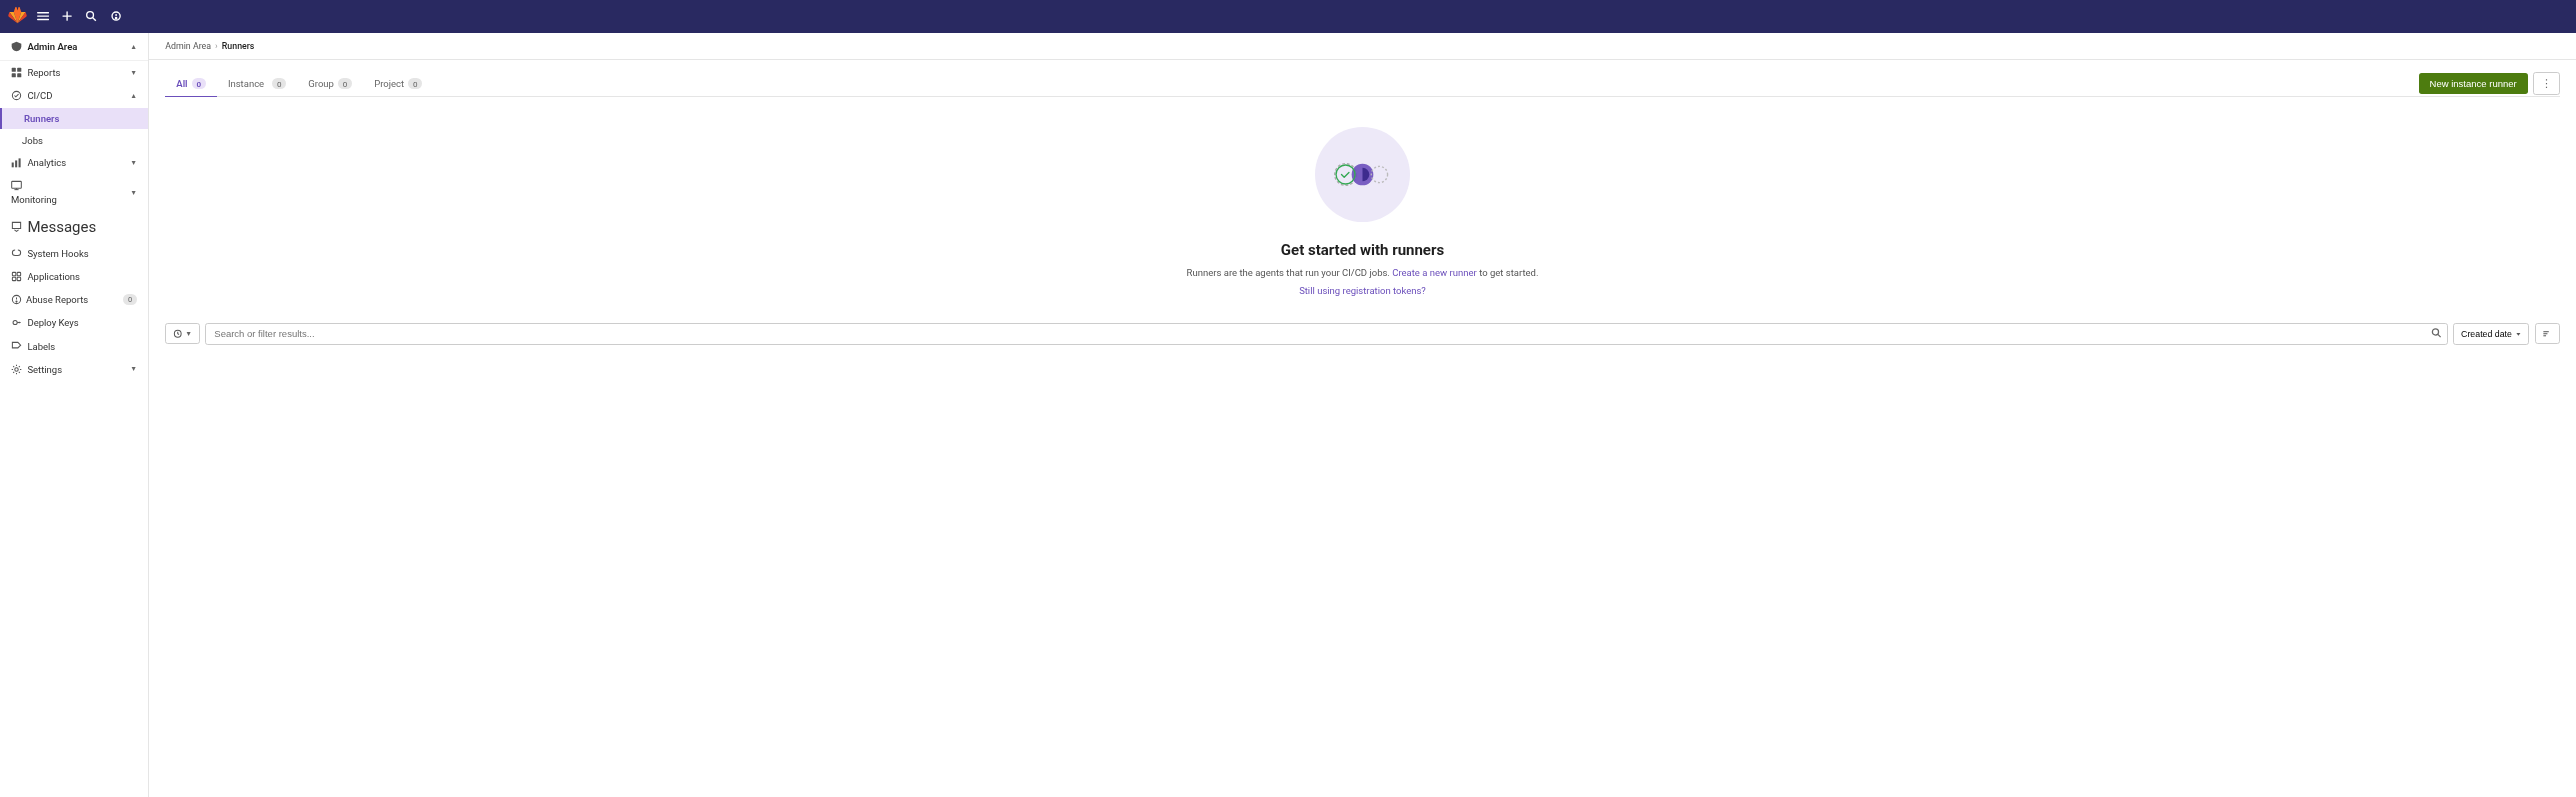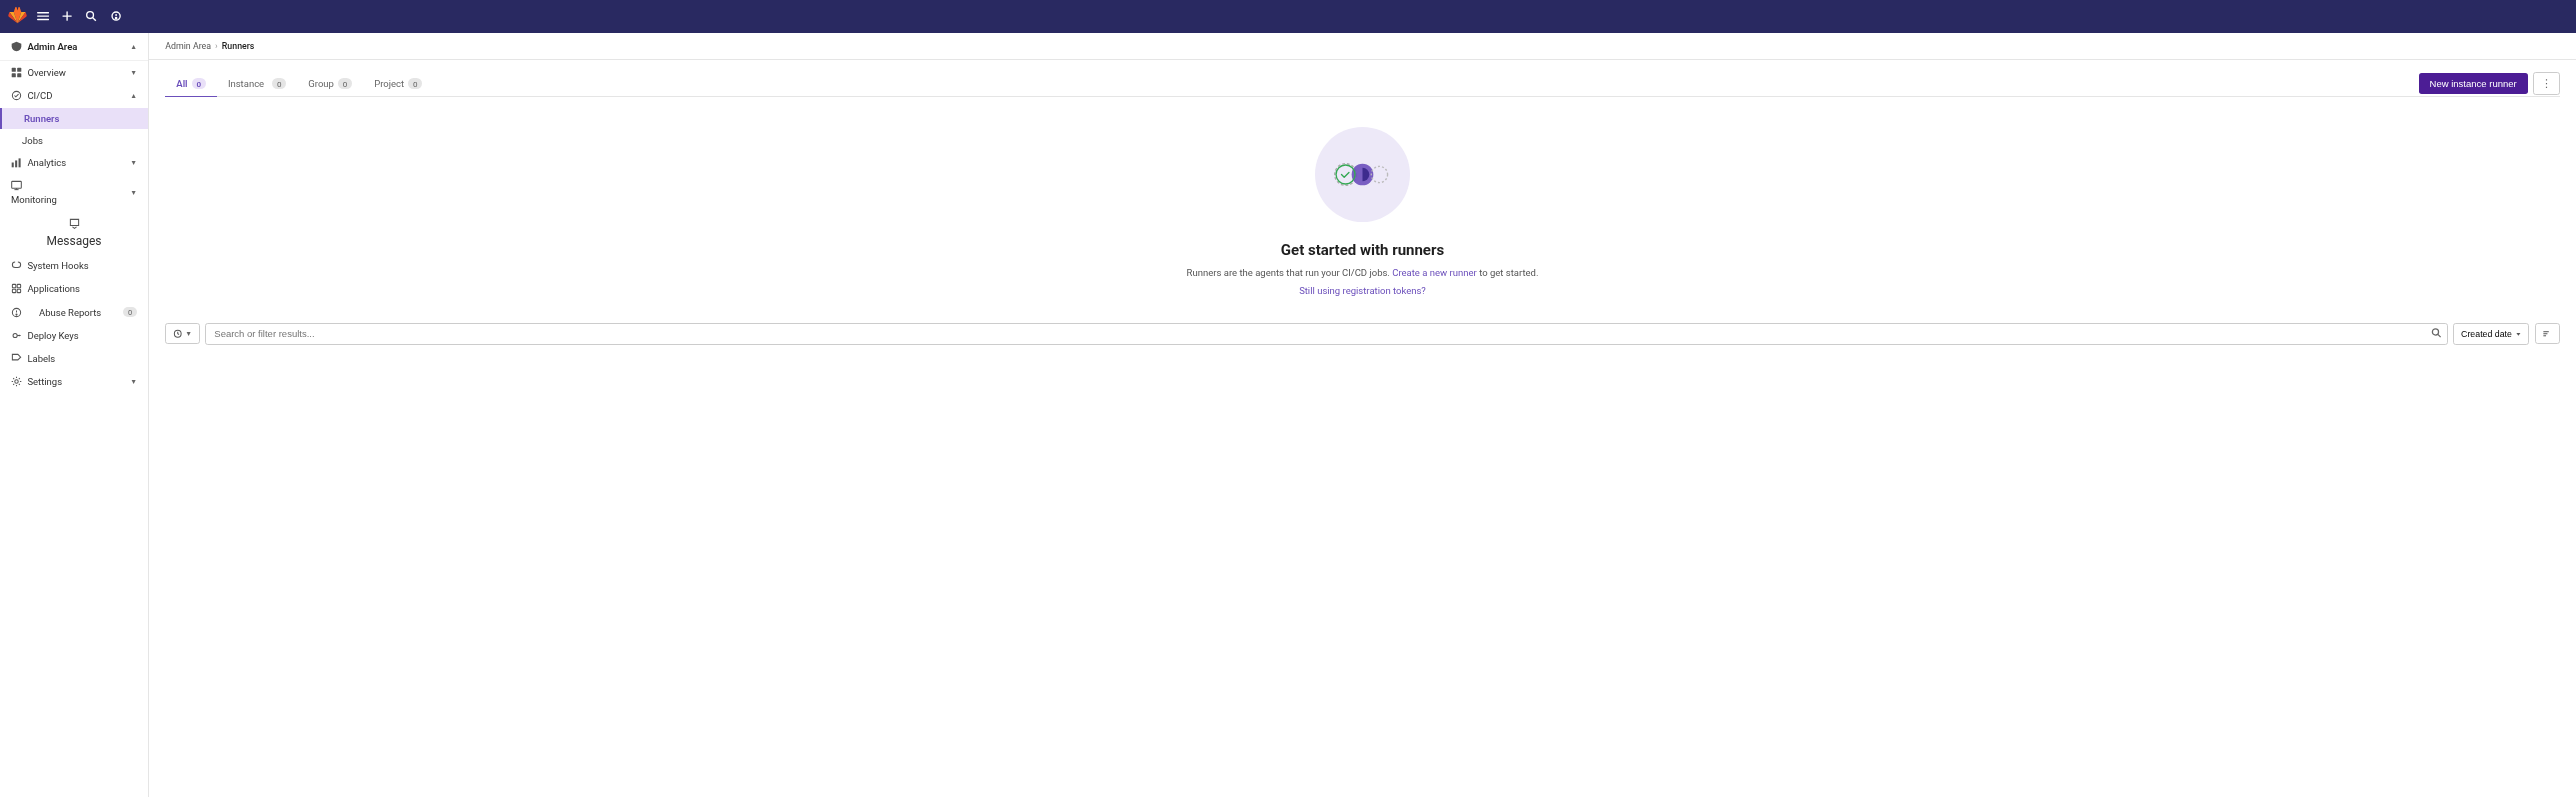--- a/index.html
+++ b/index.html
@@ -60,21 +60,21 @@
   </div>
 
   <div style="display:flex;align-items:center;justify-content:space-between;padding:6.1px 11px;cursor:pointer;font-size:9.5px;color:#333;">
     <div style="display:flex;align-items:center;gap:5.4px;">
       <svg width="11" height="11" viewBox="0 0 16 16" fill="#555">
           <rect x="1" y="1" width="6" height="6" rx="1"></rect>
           <rect x="9" y="1" width="6" height="6" rx="1"></rect>
           <rect x="1" y="9" width="6" height="6" rx="1"></rect>
           <rect x="9" y="9" width="6" height="6" rx="1"></rect>
         </svg>
-      <span>Overview</span>
+      <span>Reports</span>
     </div>
     <span style="font-size:6.8px;color:#666;">▼</span>
   </div>
 
   <div style="display:flex;align-items:center;justify-content:space-between;padding:6.1px 11px;cursor:pointer;font-size:9.5px;color:#333;">
     <div style="display:flex;align-items:center;gap:5.4px;">
       <svg width="11" height="11" viewBox="0 0 16 16" fill="none" stroke="#555" stroke-width="1.5">
           <circle cx="8" cy="8" r="6"></circle>
           <path d="M5 8l2 2 4-4"></path>
         </svg>
@@ -108,21 +108,21 @@
       <svg width="11" height="11" viewBox="0 0 16 16" fill="none" stroke="#555" stroke-width="1.5">
           <rect x="1" y="2" width="14" height="10" rx="1"></rect>
           <line x1="5" y1="14" x2="11" y2="14"></line>
           <line x1="8" y1="12" x2="8" y2="14"></line>
         </svg>
       <span>Monitoring</span>
     </div>
     <span style="font-size:6.8px;color:#666;">▼</span>
   </div>
 
-  <div style="display:flex;align-items:center;padding:6.1px 11px;cursor:pointer;font-size:12px;color:#333;gap:5.4px;flex-direction:column;">
+  <div style="display:flex;align-items:center;padding:6.1px 11px;cursor:pointer;font-size:15px;color:#333;gap:5.4px;">
     <svg width="11" height="11" viewBox="0 0 16 16" fill="none" stroke="#555" stroke-width="1.5">
         <path d="M2 2h12v9H2z"></path>
         <path d="M5 13l3 2 3-2"></path>
       </svg>
     <span>Messages</span>
   </div>
 
   <div style="display:flex;align-items:center;padding:6.1px 11px;cursor:pointer;font-size:9.5px;color:#333;gap:5.4px;">
     <svg width="11" height="11" viewBox="0 0 16 16" fill="none" stroke="#555" stroke-width="1.5">
         <path d="M6 3C3.8 3 2 4.8 2 7s1.8 4 4 4h4c2.2 0 4-1.8 4-4S12.2 3 10 3"></path>
@@ -134,21 +134,21 @@
     <svg width="11" height="11" viewBox="0 0 16 16" fill="none" stroke="#555" stroke-width="1.5">
         <rect x="2" y="2" width="5" height="5" rx="1"></rect>
         <rect x="9" y="2" width="5" height="5" rx="1"></rect>
         <rect x="2" y="9" width="5" height="5" rx="1"></rect>
         <rect x="9" y="9" width="5" height="5" rx="1"></rect>
       </svg>
     <span>Applications</span>
   </div>
 
   <div style="display:flex;align-items:center;justify-content:space-between;padding:6.1px 11px;cursor:pointer;font-size:9.5px;color:#333;">
-    <div style="display:flex;align-items:flex-end;gap:17px;">
+    <div style="display:flex;align-items:flex-end;gap:4px;">
       <svg width="11" height="11" viewBox="0 0 16 16" fill="none" stroke="#555" stroke-width="1.5">
           <circle cx="8" cy="8" r="6"></circle>
           <line x1="8" y1="5" x2="8" y2="8"></line>
           <circle cx="8" cy="11" r="0.8" fill="#555"></circle>
         </svg>
       <span>Abuse Reports</span>
     </div>
     <span style="background:#e5e5e5;border-radius:6.8px;padding:0.7px 4.8px;font-size:7.5px;color:#666;">0</span>
   </div>
 
@@ -200,21 +200,21 @@
       </div>
       <div style="padding:6.8px 11px;cursor:pointer;font-size:9.5px;color:#666;border-bottom:1.4px solid transparent;margin-bottom:-1.4px;display:flex;align-items:center;gap:4.1px;">
         <span>Group</span>
         <span style="background:#e5e5e5;border-radius:6.8px;padding:0.7px 4.8px;font-size:8.1px;color:#666;">0</span>
       </div>
       <div style="padding:6.8px 11px;cursor:pointer;font-size:9.5px;color:#666;border-bottom:1.4px solid transparent;margin-bottom:-1.4px;display:flex;align-items:center;gap:4.1px;">
         <span>Project</span>
         <span style="background:#e5e5e5;border-radius:6.8px;padding:0.7px 4.8px;font-size:8.1px;color:#666;">0</span>
       </div>
       <div style="flex:1;"></div>
-      <button style="background:#4c1d95;color:#fff;border:none;border-radius:2.7px;padding:5.4px 11px;font-size:9.5px;cursor:pointer;font-weight:500;white-space:nowrap;">New instance runner</button>
+      <button style="background:#4d7c0f;color:#fff;border:none;border-radius:2.7px;padding:5.4px 11px;font-size:9.5px;cursor:pointer;font-weight:500;white-space:nowrap;">New instance runner</button>
       <button style="background:transparent;border:0.7px solid #ccc;border-radius:2.7px;padding:4.1px 6.8px;cursor:pointer;font-size:11px;color:#666;margin-left:5.4px;">⋮</button>
     </div>
 
     <div style="display:flex;flex-direction:column;align-items:center;justify-content:center;padding:27px 16.3px;text-align:center;">
 
       <div style="width:95px;height:95px;background:#ede9f8;border-radius:50%;display:flex;align-items:center;justify-content:center;margin-bottom:19px;">
         <svg width="61" height="41" viewBox="0 0 90 60" fill="none">
 
           <circle cx="20" cy="30" r="16" fill="none" stroke="#aaa" stroke-width="2" stroke-dasharray="4 3"></circle>
 

